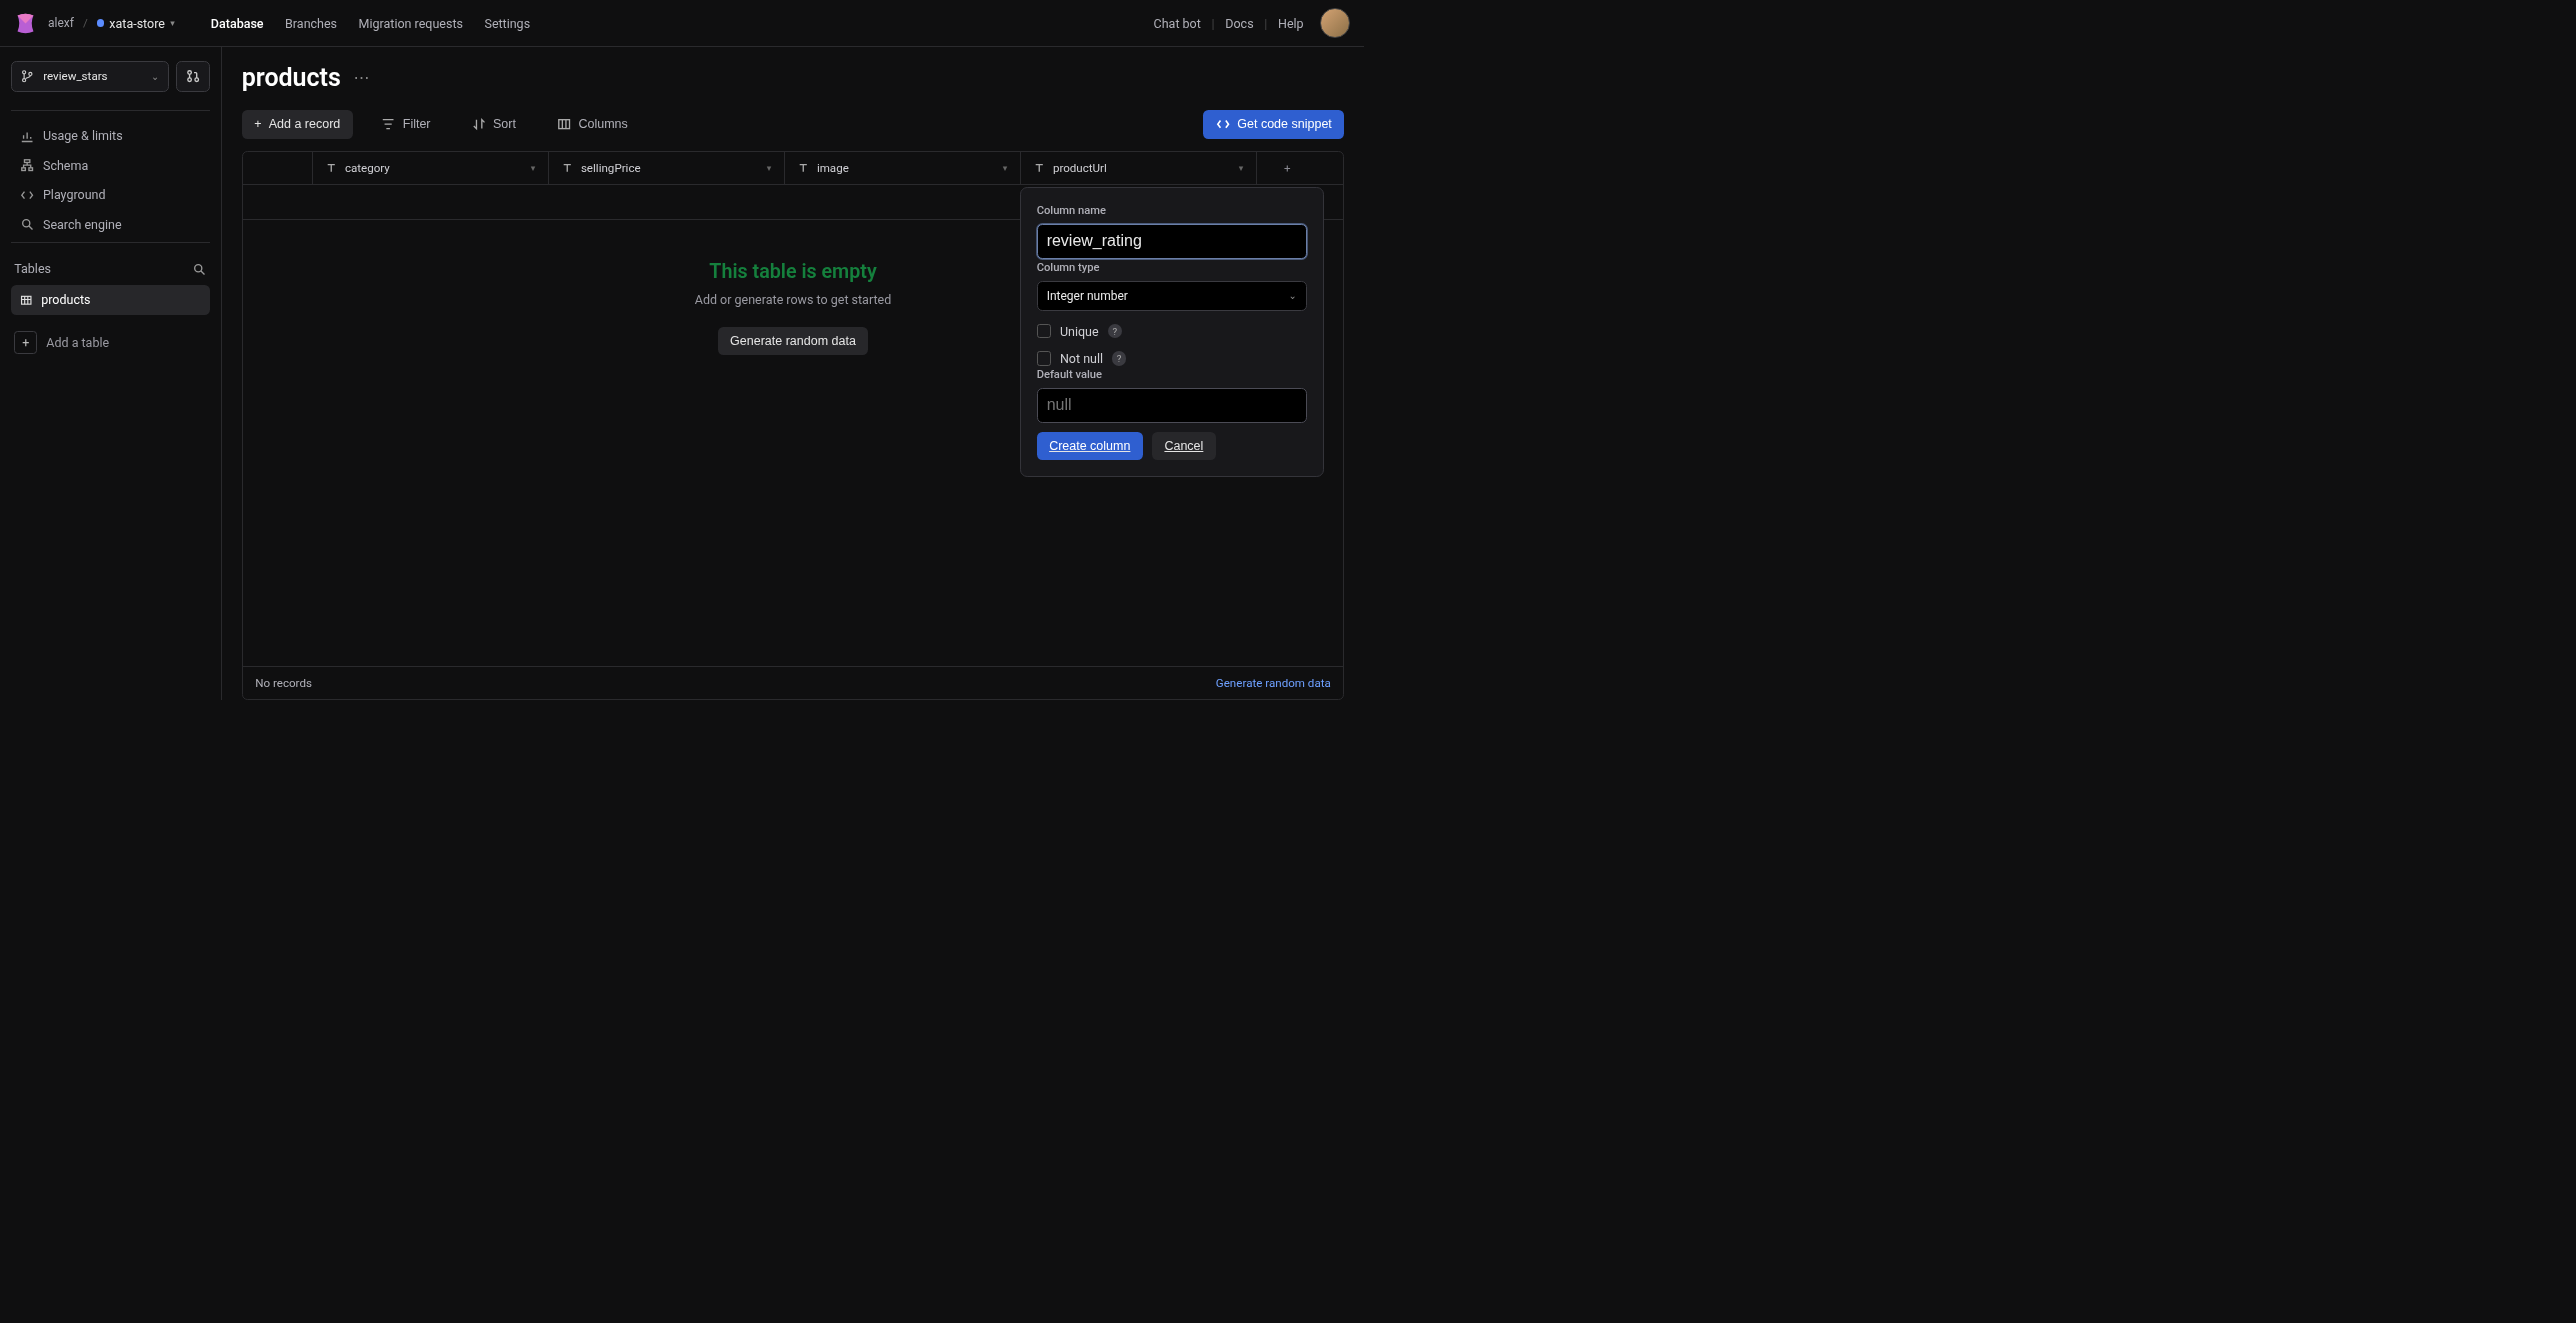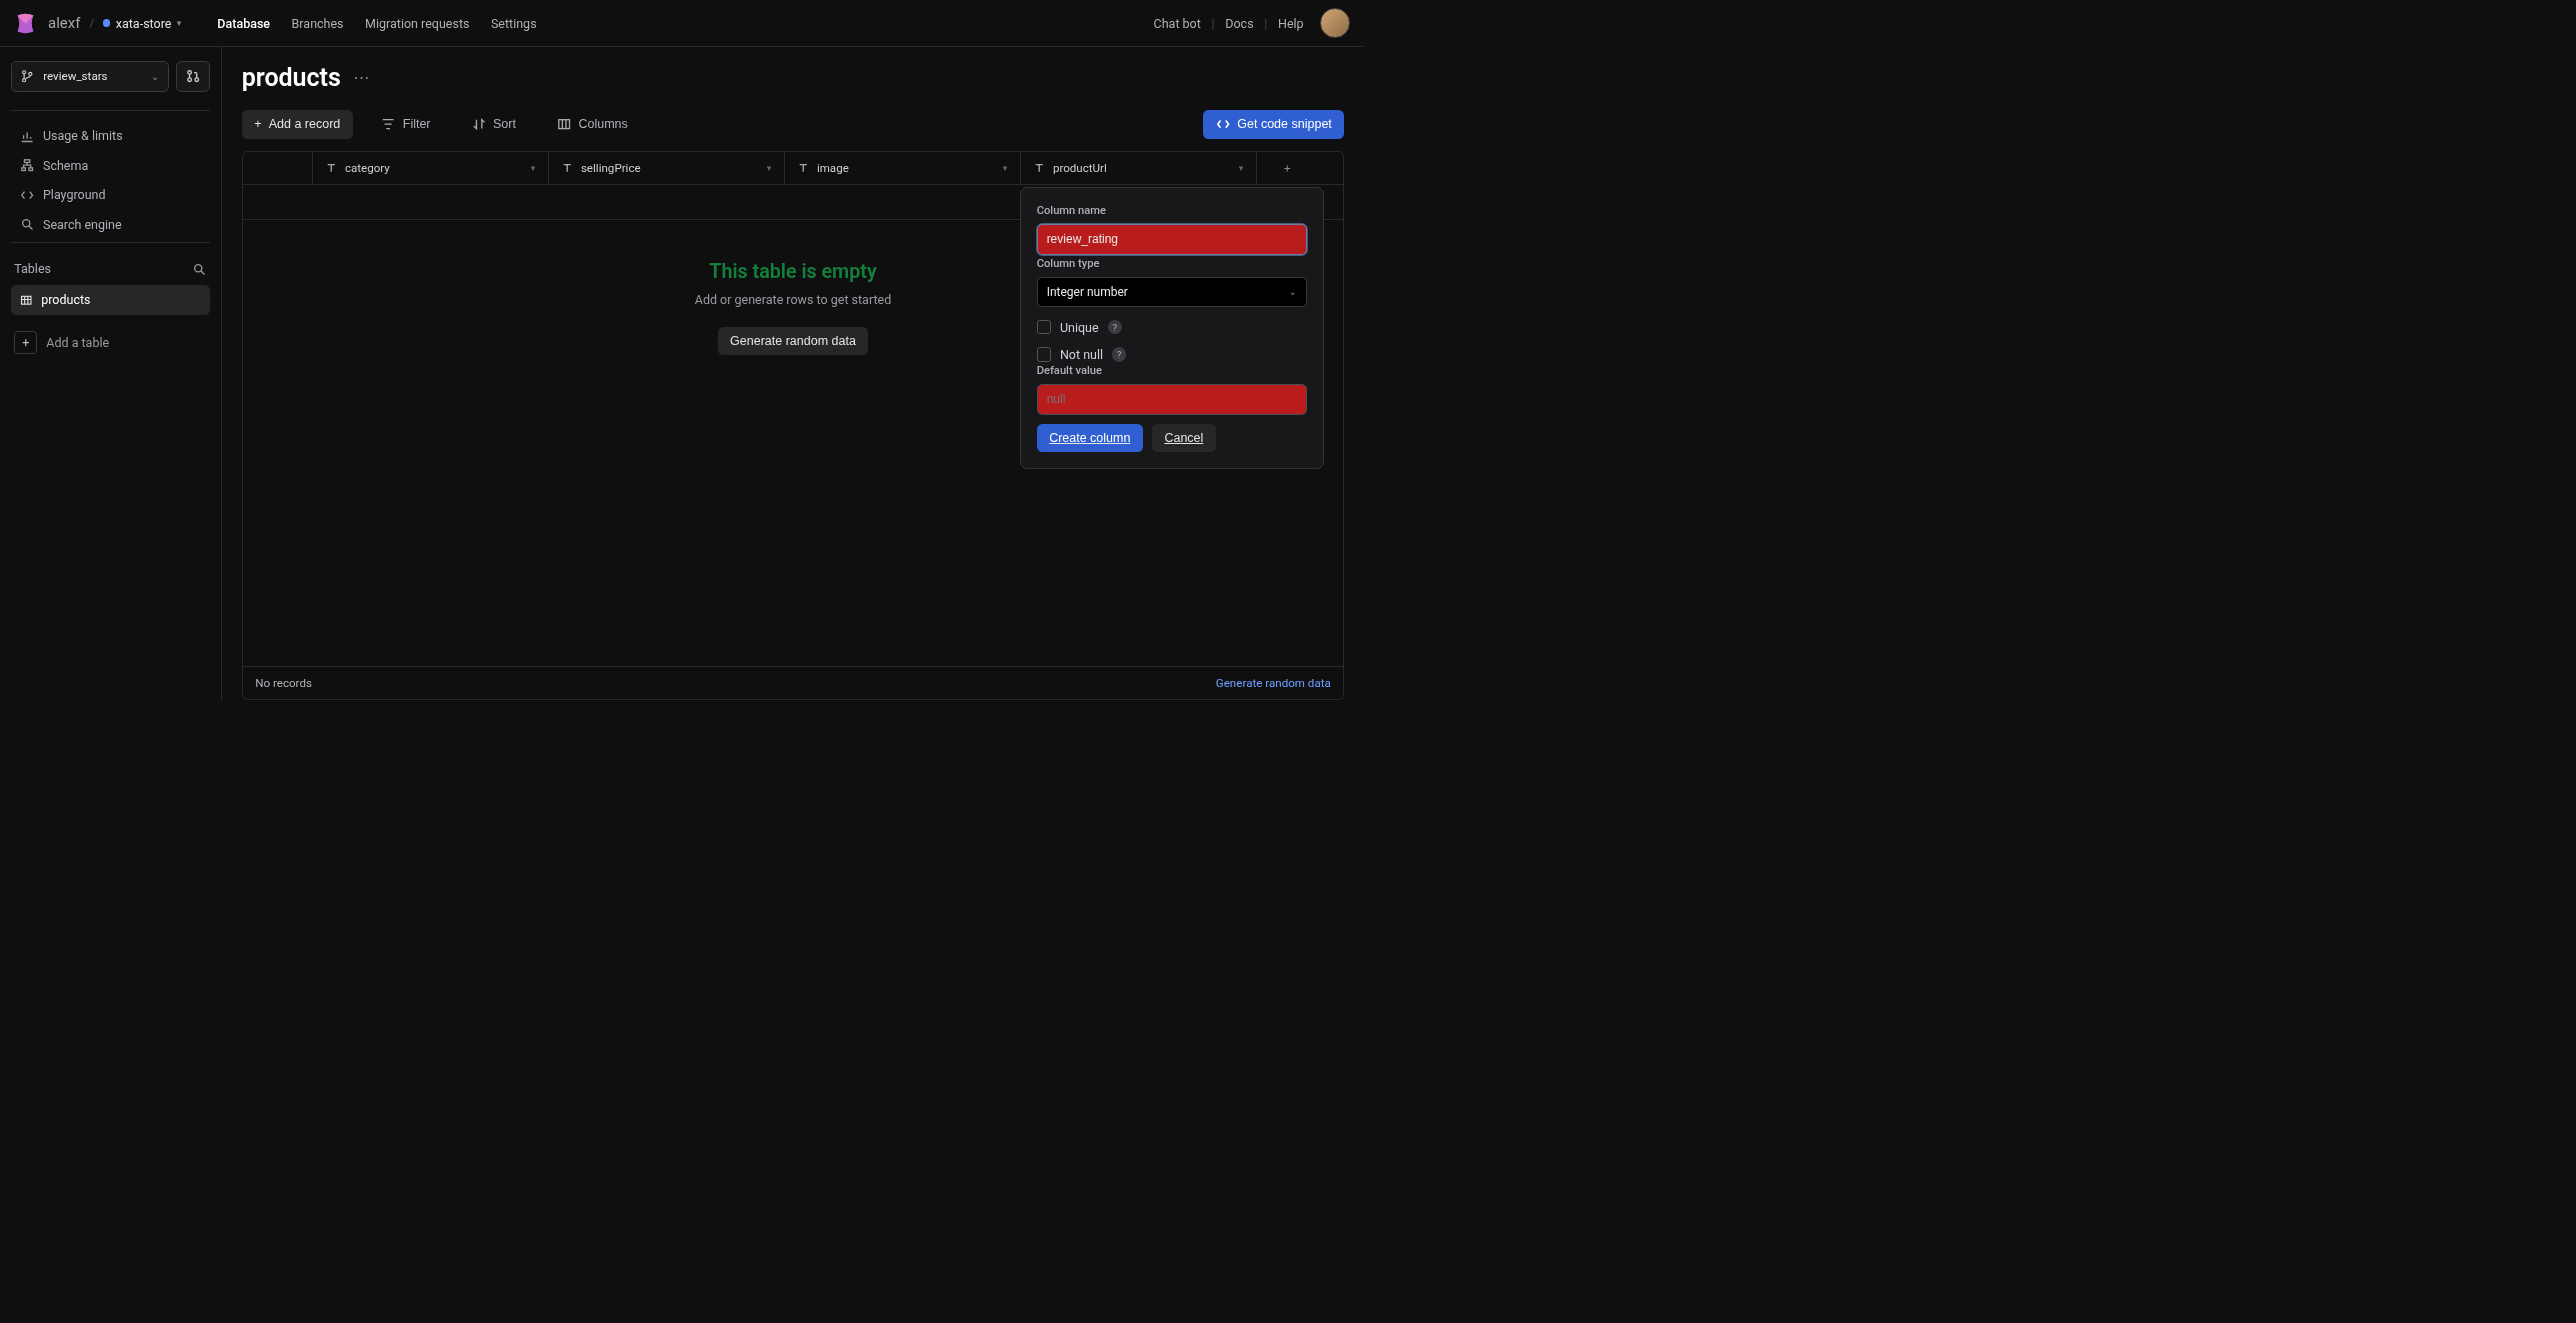--- a/index.html
+++ b/index.html
@@ -15,21 +15,21 @@
 
 
 .topbar {
   display: flex;
   align-items: center;
   height: 47px;
   padding: 0 14.3px;
   border-bottom: 0.9px solid #2a2a2d;
 }
 .logo { width: 23px; height: 23px; margin-right: 10.7px; }
-.crumb { color: #a8a8b0; margin-right: 9px; font-size: 15px; }
+.crumb { color: #a8a8b0; margin-right: 9px; font-size: 12px; }
 .crumb-sep { color: #555; margin-right: 9px; }
 .store-pill { display: inline-flex; align-items: center; font-size: 12.5px; cursor: pointer; }
 .status-dot { width: 7.2px; height: 7.2px; border-radius: 50%; background: #5b8cff; margin-right: 5.4px; }
 .caret-down { margin-left: 5.4px; font-size: 9px; color: #888; }
 .topnav { display: flex; gap: 21.5px; margin-left: 36px; }
 .topnav a { color: #b0b0b8; text-decoration: none; font-size: 12.5px; cursor: pointer; }
 .topnav a.active { color: #fff; font-weight: 500; }
 .topbar-right { margin-left: auto; display: flex; align-items: center; gap: 10.7px; color: #b0b0b8; font-size: 12.5px; }
 .topbar-right span { cursor: pointer; }
 .divider-v { color: #444; }
@@ -74,21 +74,21 @@
 .empty-state { position:absolute; left:0; right:0; top:75px; text-align:center; }
 .empty-title { font-size:19.7px; font-weight:600; color:#15803d; }
 .empty-sub { margin-top:9px; color:#9a9aa2; font-size:12.5px; }
 .empty-btn { margin-top:19.7px; display:inline-flex; }
 .footer { display:flex; align-items:center; justify-content:space-between; padding:9px 12.5px; border-top:0.9px solid #2a2a2d; color:#b0b0b8; font-size:11.6px; }
 .link { color:#6ea0ff; cursor:pointer; }
 
 
 .popover { position:absolute; right:19.7px; top:1.8px; width:304px; background:#18181b; border:0.9px solid #34343a; border-radius:7.2px; padding:16px; z-index:5; }
 .pop-label { font-size:11.2px; color:#b0b0b8; font-weight:500; margin-bottom:7.2px; }
-.pop-input { width:100%; background:#b91c1c; border:0.9px solid #4b4b55; border-radius:5.4px; padding:7.2px 9px; color:#eaeaea; font-size:12px; outline:none; }
+.pop-input { width:100%; background:#000000; border:0.9px solid #4b4b55; border-radius:5.4px; padding:7.2px 9px; color:#eaeaea; font-size:16px; outline:none; }
 .pop-input.focus { border-color:#6b7fa8; box-shadow:0 0 0 0.9px #4a5a7a; }
 .pop-select { width:100%; background:#000000; border:0.9px solid #3a3a40; border-radius:5.4px; padding:7.2px 9px; color:#eaeaea; font-size:12px; display:flex; align-items:center; justify-content:space-between; cursor:pointer; }
 .pop-group { margin-top:2px; }
 .check-row { display:flex; align-items:center; gap:9px; margin-top:12.5px; font-size:12.5px; color:#d0d0d5; }
 .checkbox { width:14.3px; height:14.3px; border:1.3px solid #555; border-radius:2.7px; cursor:pointer; }
 .help { width:14.3px; height:14.3px; border-radius:50%; background:#3a3a40; color:#aaa; font-size:9.8px; display:inline-flex; align-items:center; justify-content:center; cursor:help; }
 .pop-actions { display:flex; gap:9px; margin-top:9px;text-decoration:underline; }
 
 .icon-svg { width:14.3px; height:14.3px; flex-shrink:0; }
 .icon-svg.sm { width:12.5px; height:12.5px; }

